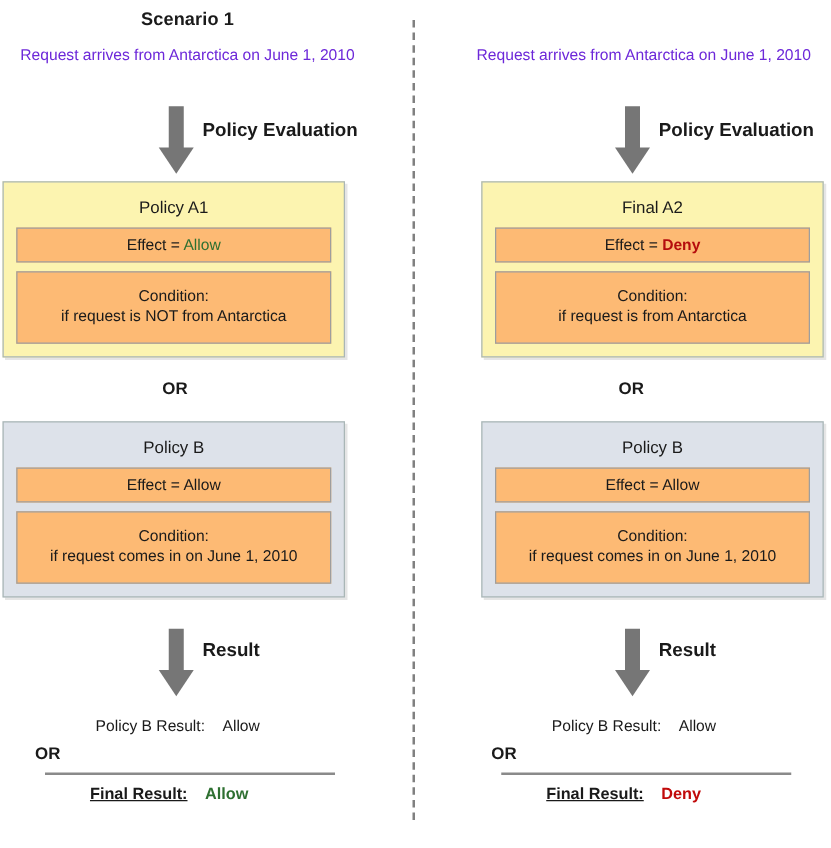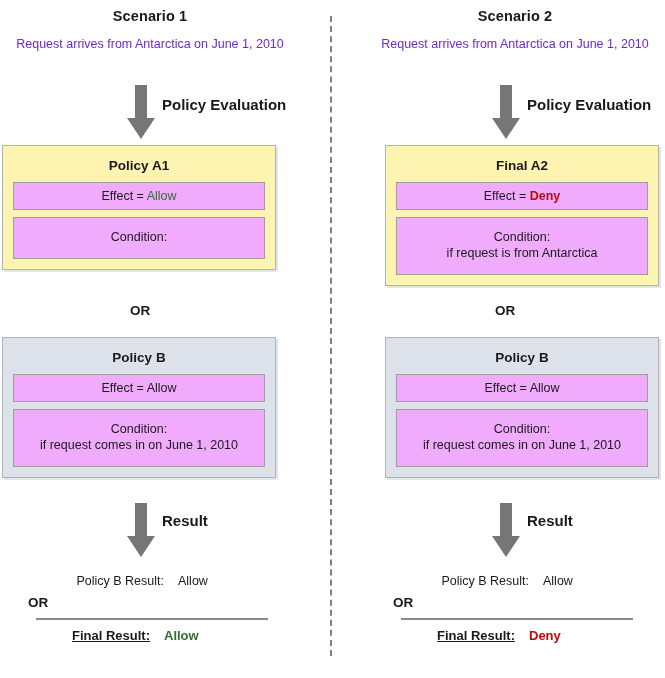--- a/index.html
+++ b/index.html
@@ -102,25 +102,25 @@
     box-sizing: border-box;
     box-shadow: 2px 2px 0 rgba(0,0,0,0.10);
     padding: 8px 10px 10px 10px;
   }
   .policy-card.yellow { background: #fcf4b0; }
   .policy-card.blue   { background: #dde2ea; }
 
   .policy-name {
     text-align: center;
     font-size: 13.5px;
-    font-weight: bold;
+    font-weight: normal;
     margin: 4px 0 9px 0;
   }
   .field-box {
-    background: #f0abfc;
+    background: #fdba74;
     border: 1px solid #9e9e9e;
     box-sizing: border-box;
     text-align: center;
     font-size: 12.5px;
     line-height: 16px;
     color: #1a1a1a;
   }
   .field-effect {
     height: 28px;
     line-height: 27px;
@@ -229,20 +229,21 @@
     </div>
     <div class="arrow-label" style="left:162px; top:96px;">Policy Evaluation</div>
 
     <div class="policy-card yellow" style="top:145px;">
       <div class="policy-name">Policy A1</div>
       <div class="field-box field-effect">
         <span>Effect = </span><span class="effect-allow">Allow</span>
       </div>
       <div class="field-box field-condition">
         <div>Condition:</div>
+        <div>if request is NOT from Antarctica</div>
       </div>
     </div>
 
     <div class="or-sep" style="top:303px;">OR</div>
 
     <div class="policy-card blue" style="top:337px;">
       <div class="policy-name">Policy B</div>
       <div class="field-box field-effect">
         <span>Effect = </span><span>Allow</span>
       </div>
@@ -270,21 +271,20 @@
         </table>
       <div class="res-rule"></div>
       <div class="final-row">
         <span class="flab">Final Result:</span><span class="fval allow">Allow</span>
       </div>
     </div>
   </div>
 
   <div class="column right">
 
-    <div class="scenario-title">Scenario 2</div>
 
     <div class="scenario-sub">
       <span>Request arrives from Antarctica on June 1, 2010</span>
     </div>
 
     <div class="arrow" style="left:127px; top:85px;">
       <div class="shaft"></div>
       <div class="head"></div>
     </div>
     <div class="arrow-label" style="left:162px; top:96px;">Policy Evaluation</div>

